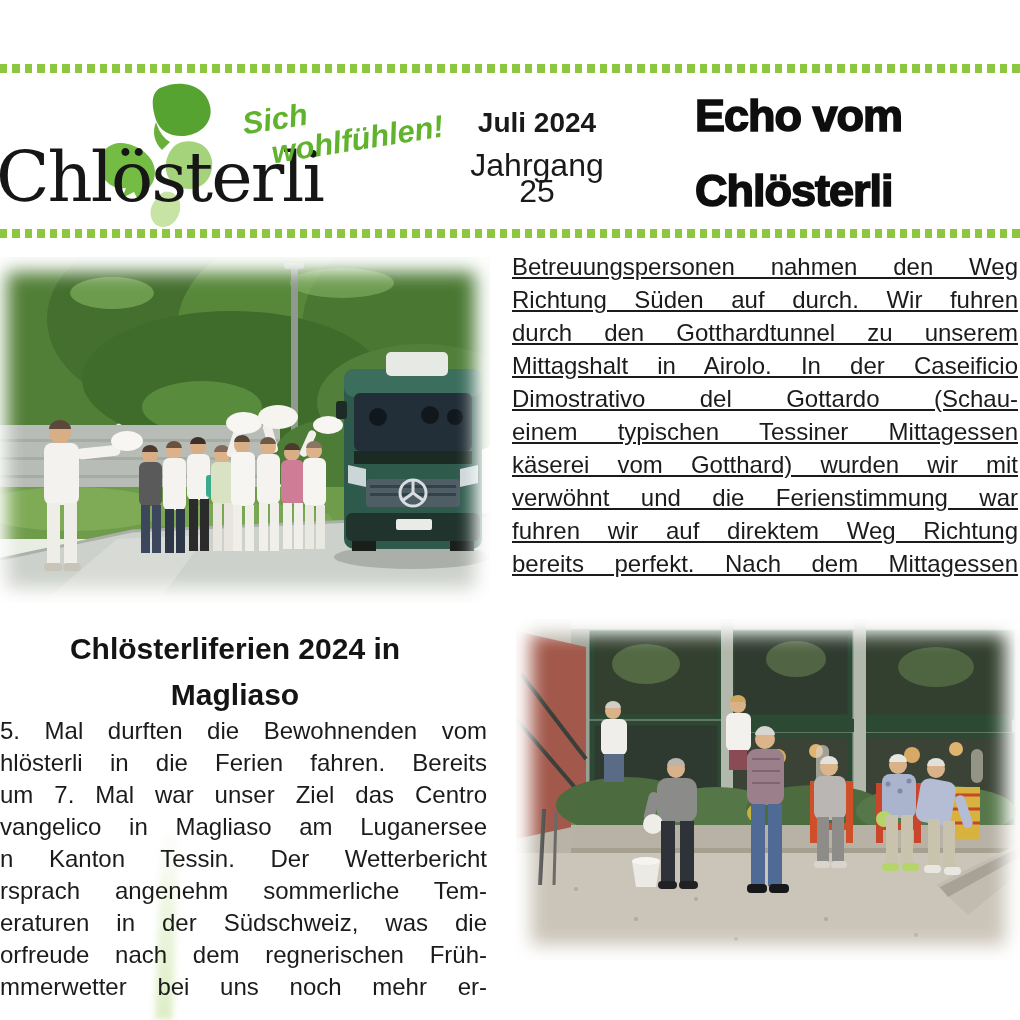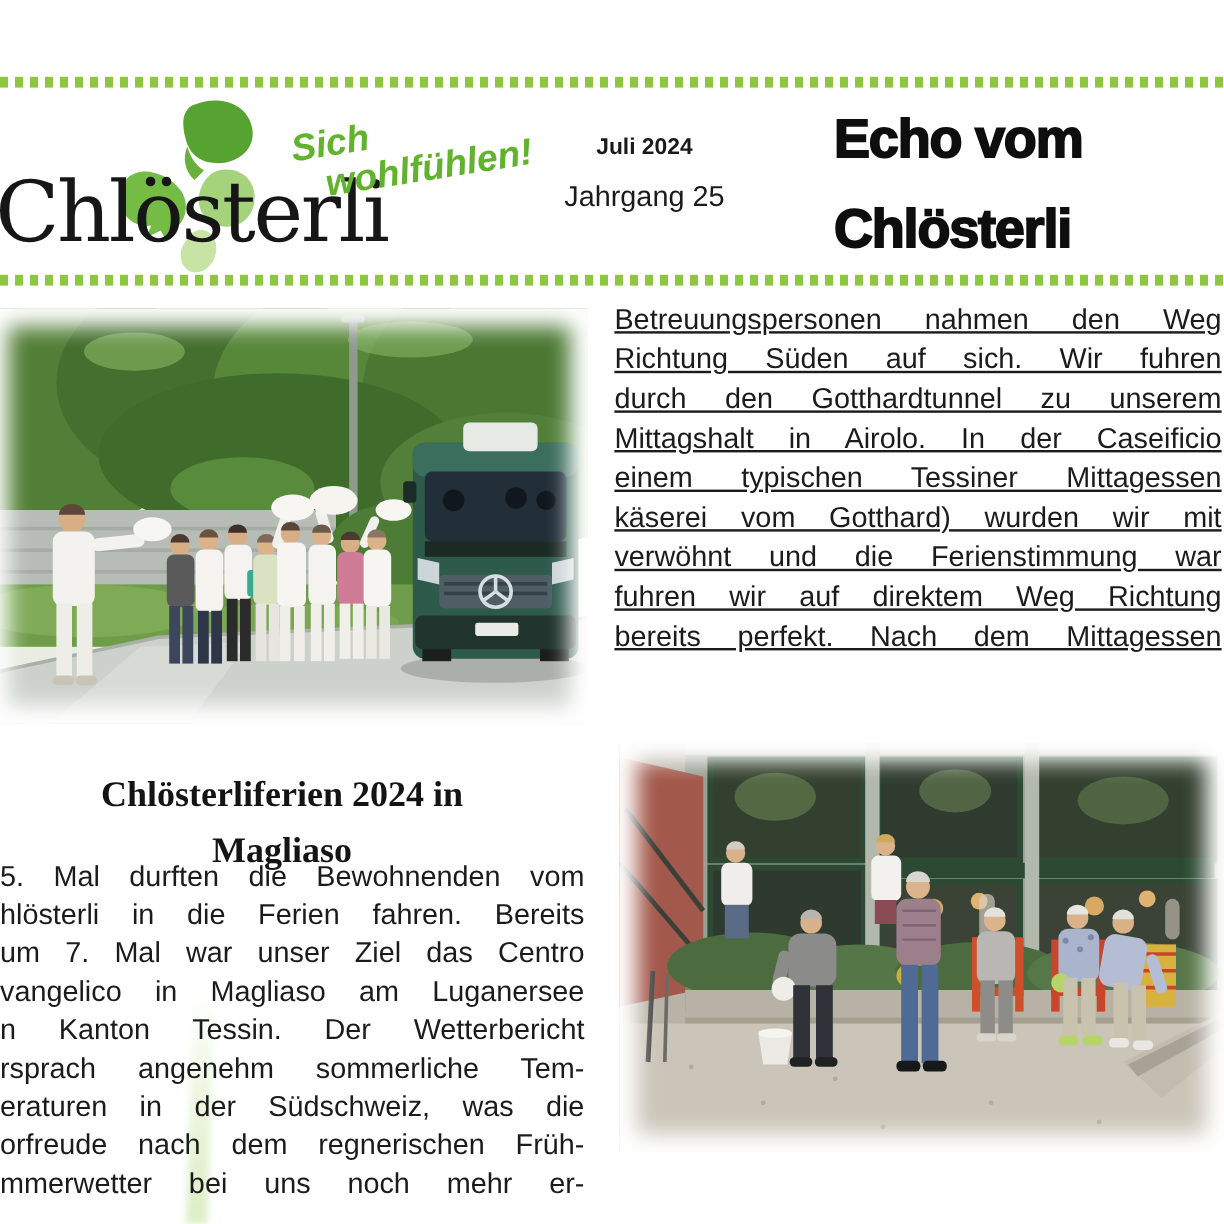--- a/index.html
+++ b/index.html
@@ -27,22 +27,22 @@
   }
   #logo-blobs{left:98px;top:80px;z-index:2;}
   #logo-slogan{
     left:244px;top:92px;z-index:3;
     transform:rotate(-9deg);
     color:#61b22c;font-style:italic;font-weight:bold;
     font-size:31px;line-height:33px;white-space:nowrap;
   }
   #logo-slogan .l2{margin-left:24px;}
   #issue-info{left:462px;top:110px;width:150px;text-align:center;z-index:3;}
-  #issue-date{font-weight:bold;font-size:19px;line-height:26px;}
-  #issue-volume{font-size:24px;line-height:26px;margin-top:16px;}
+  #issue-date{font-weight:bold;font-size:28px;line-height:26px;}
+  #issue-volume{font-size:32px;line-height:26px;margin-top:16px;}
   #newsletter-title{
     left:681px;top:78px;width:339px;z-index:3;
     font-size:45px;line-height:75px;font-weight:bold;color:#0e0e0e;
     letter-spacing:-1px;-webkit-text-stroke:1.6px #0e0e0e;
     white-space:nowrap;
     margin-left:14px;
   }
   #newsletter-title .t1{display:flex;justify-content:space-between;}
 
   
@@ -56,22 +56,22 @@
   #boules-photo{left:516px;top:619px;width:504px;height:341px;}
 
   
   .bodyline{
     text-align:justify;text-align-last:justify;
     font-size:24px;color:#1b1b1b;
   }
   #right-column{left:512px;top:250px;width:506px;z-index:2;}
   #right-column .bodyline{height:33px;line-height:33px;text-decoration:underline;}
   #left-article-heading{
-    left:0;top:640px;width:470px;text-align:center;z-index:2;
-    font-weight:bold;font-size:30px;line-height:46px;color:#141414;font-family:Liberation Serif, serif;
+    left:0;top:626px;width:470px;text-align:center;z-index:2;
+    font-weight:bold;font-size:30px;line-height:46px;color:#141414;
   }
   #left-column-body{left:0;top:715px;width:487px;z-index:2;}
   #left-column-body .bodyline{height:32px;line-height:32px;}
 
   #watermark-stripe{
     left:158px;top:828px;width:18px;height:192px;z-index:1;
     background:linear-gradient(to bottom,rgba(141,198,63,0) 0%,rgba(141,198,63,0.16) 45%,rgba(141,198,63,0.30) 100%);
     filter:blur(3px);transform:rotate(2deg);
   }
 </style>
@@ -244,23 +244,24 @@
       <rect x="354" y="256" width="134" height="28" rx="6" fill="#20332c"></rect>
       <rect x="404" y="262" width="36" height="11" rx="2" fill="#e8ebe6"></rect>
       <rect x="360" y="284" width="24" height="10" fill="#1a1f1c"></rect>
       <rect x="458" y="284" width="24" height="10" fill="#1a1f1c"></rect>
     </g>
   </svg>
 </div>
 
 <div class="abs" id="right-column">
   <div class="bodyline">Betreuungspersonen nahmen den Weg</div>
-  <div class="bodyline">Richtung Süden auf sich. Wir fuhren</div>
+  <div class="bodyline">Richtung Süden auf durch. Wir fuhren</div>
   <div class="bodyline">durch den Gotthardtunnel zu unserem</div>
   <div class="bodyline">Mittagshalt in Airolo. In der Caseificio</div>
+  <div class="bodyline">Dimostrativo del Gottardo (Schau-</div>
   <div class="bodyline">einem typischen Tessiner Mittagessen</div>
   <div class="bodyline">käserei vom Gotthard) wurden wir mit</div>
   <div class="bodyline">verwöhnt und die Ferienstimmung war</div>
   <div class="bodyline">fuhren wir auf direktem Weg Richtung</div>
   <div class="bodyline">bereits perfekt. Nach dem Mittagessen</div>
 </div>
 
 <div class="abs" id="left-article-heading">
   <div>Chlösterliferien 2024 in</div>
   <div>Magliaso</div>

